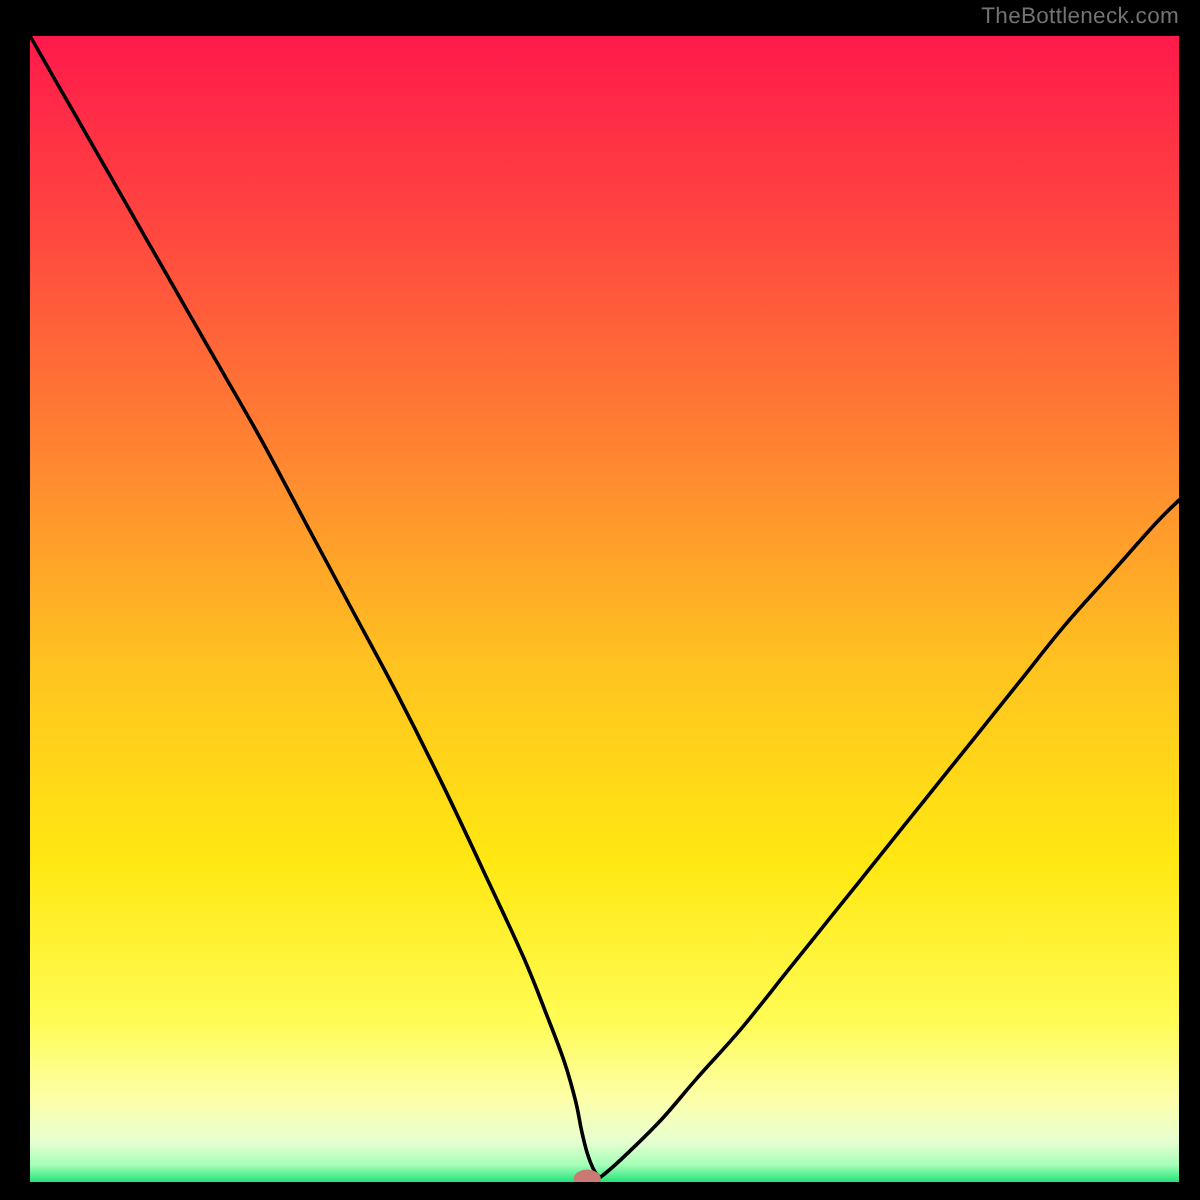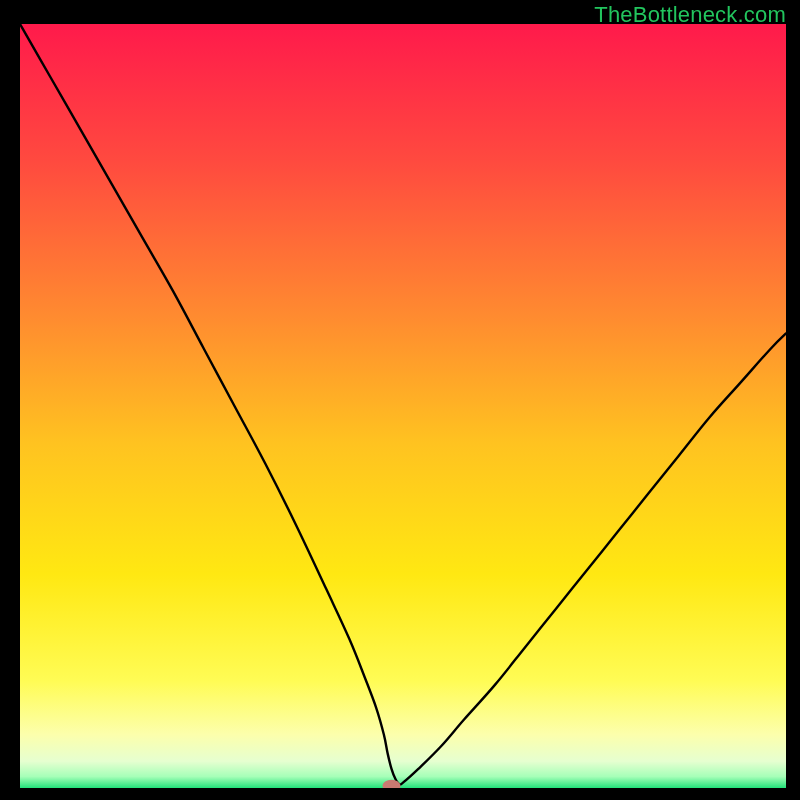--- a/index.html
+++ b/index.html
@@ -8,22 +8,22 @@
     background: #000;
     width: 800px;
     height: 800px;
     position: relative;
     font-family: Arial, Helvetica, sans-serif;
   }
   .watermark {
     position: absolute;
     top: 2px;
     right: 14px;
-    color: #22c55e;
-    font-size: 22px;
+    color: #737373;
+    font-size: 15px;
     font-weight: 500;
     z-index: 50;
     letter-spacing: 0.2px;
   }
   .plot-wrap {
     position: absolute;
     left: 20px;
     top: 24px;
     width: 766px;
     height: 764px;

